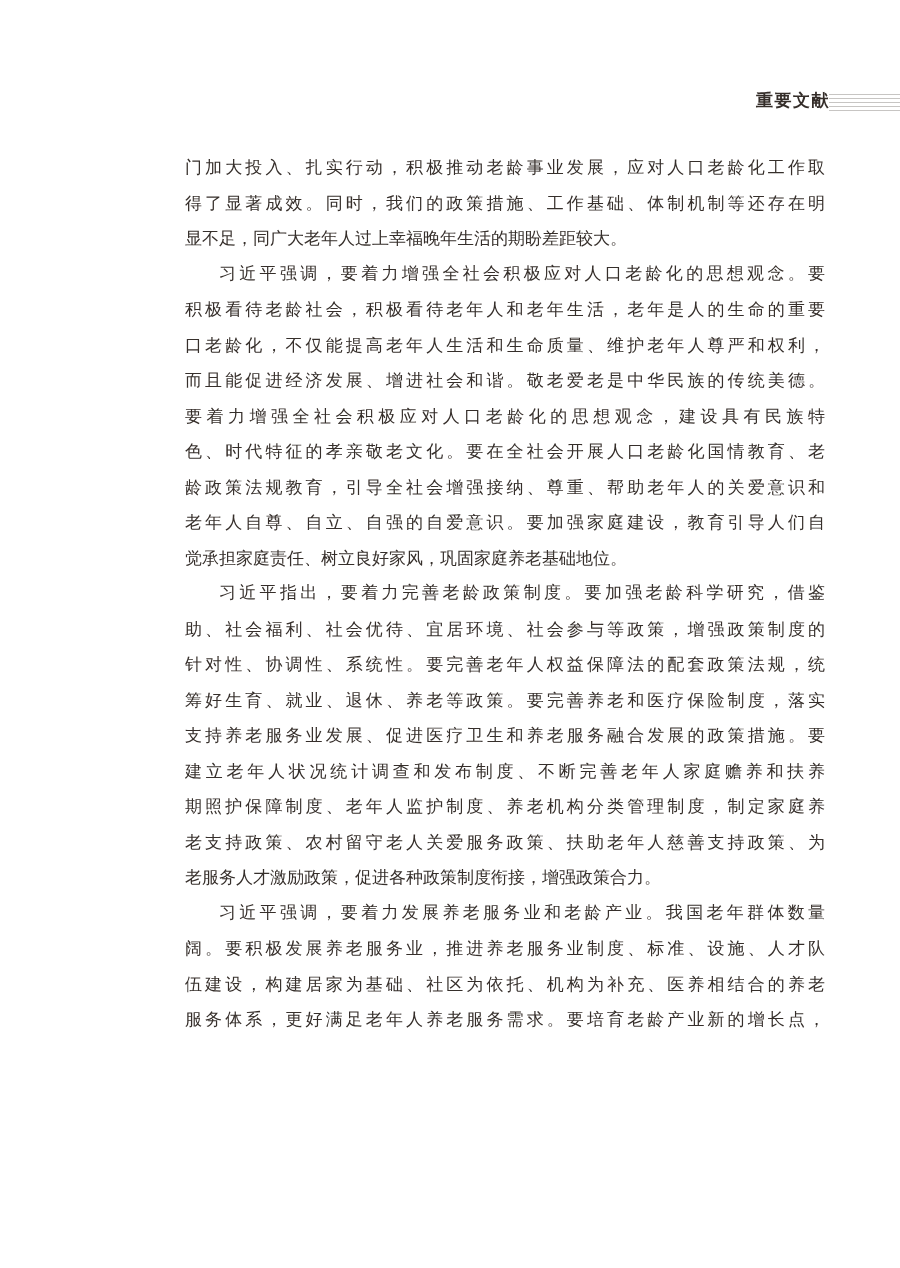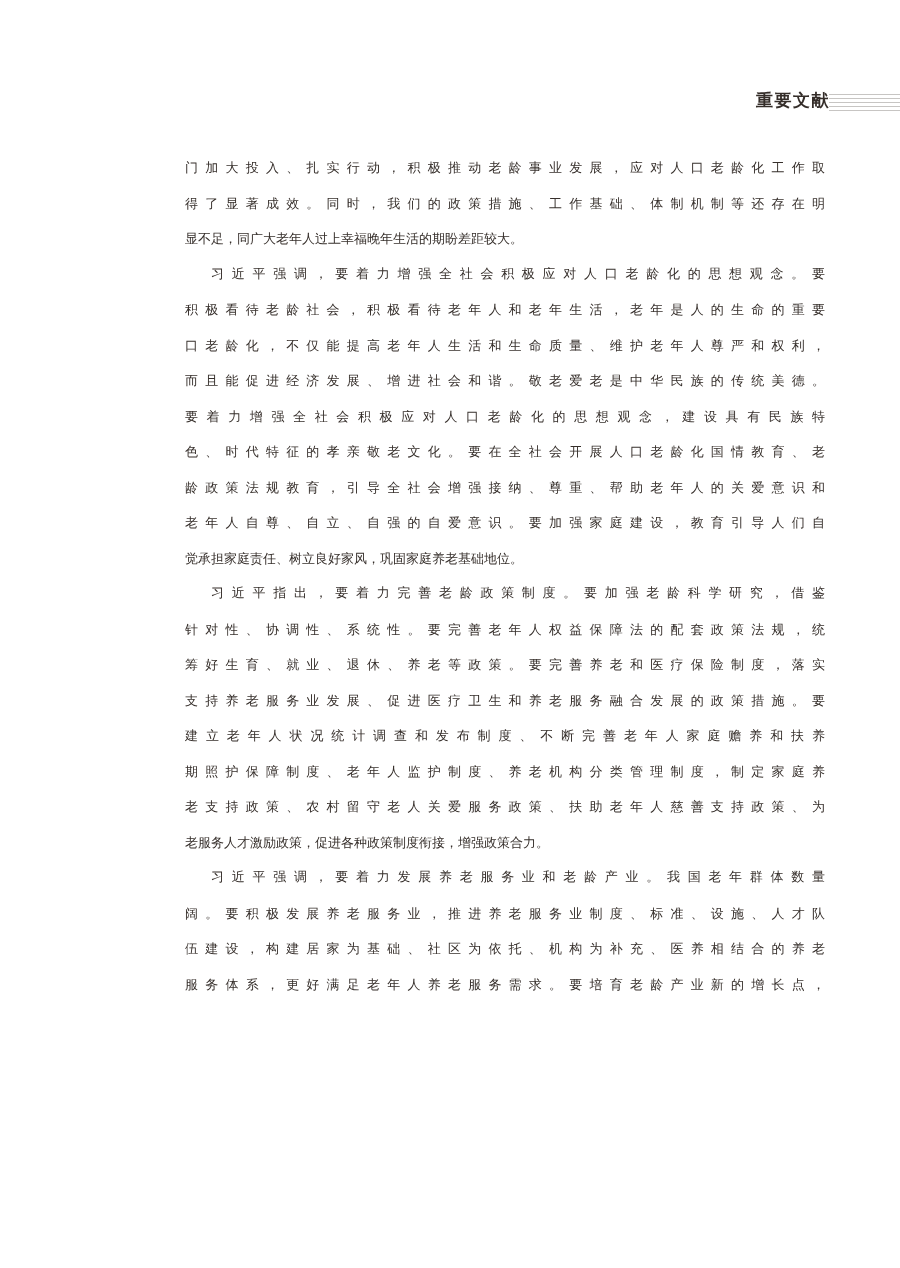--- a/index.html
+++ b/index.html
@@ -34,21 +34,21 @@
       to bottom,
       #c7c5c3 0px, #c7c5c3 1px,
       transparent 1px, transparent 4px
     );
   }
   .text-block {
     position: absolute;
     left: 145px;
     top: 150px;
     width: 640px;
-    font-size: 13px;
+    font-size: 17px;
     color: #362f2b;
   }
   .line {
     height: 35.5px;
     line-height: 35.5px;
     text-align: justify;
     text-align-last: justify;
     overflow: hidden;
   }
   .line.indent { text-indent: 2em; font-family: Liberation Mono, monospace; }
@@ -77,20 +77,21 @@
       <div class="line indent">习近平强调，要着力增强全社会积极应对人口老龄化的思想观念。要</div>
       <div class="line">积极看待老龄社会，积极看待老年人和老年生活，老年是人的生命的重要</div>
       <div class="line">口老龄化，不仅能提高老年人生活和生命质量、维护老年人尊严和权利，</div>
       <div class="line">而且能促进经济发展、增进社会和谐。敬老爱老是中华民族的传统美德。</div>
       <div class="line">要着力增强全社会积极应对人口老龄化的思想观念，建设具有民族特</div>
       <div class="line">色、时代特征的孝亲敬老文化。要在全社会开展人口老龄化国情教育、老</div>
       <div class="line">龄政策法规教育，引导全社会增强接纳、尊重、帮助老年人的关爱意识和</div>
       <div class="line">老年人自尊、自立、自强的自爱意识。要加强家庭建设，教育引导人们自</div>
       <div class="line para-end">觉承担家庭责任、树立良好家风，巩固家庭养老基础地位。</div>
       <div class="line indent">习近平指出，要着力完善老龄政策制度。要加强老龄科学研究，借鉴</div>
+      <div class="line">助、社会福利、社会优待、宜居环境、社会参与等政策，增强政策制度的</div>
       <div class="line">针对性、协调性、系统性。要完善老年人权益保障法的配套政策法规，统</div>
       <div class="line">筹好生育、就业、退休、养老等政策。要完善养老和医疗保险制度，落实</div>
       <div class="line">支持养老服务业发展、促进医疗卫生和养老服务融合发展的政策措施。要</div>
       <div class="line">建立老年人状况统计调查和发布制度、不断完善老年人家庭赡养和扶养</div>
       <div class="line">期照护保障制度、老年人监护制度、养老机构分类管理制度，制定家庭养</div>
       <div class="line">老支持政策、农村留守老人关爱服务政策、扶助老年人慈善支持政策、为</div>
       <div class="line para-end">老服务人才激励政策，促进各种政策制度衔接，增强政策合力。</div>
       <div class="line indent">习近平强调，要着力发展养老服务业和老龄产业。我国老年群体数量</div>
       <div class="line">阔。要积极发展养老服务业，推进养老服务业制度、标准、设施、人才队</div>
       <div class="line">伍建设，构建居家为基础、社区为依托、机构为补充、医养相结合的养老</div>

